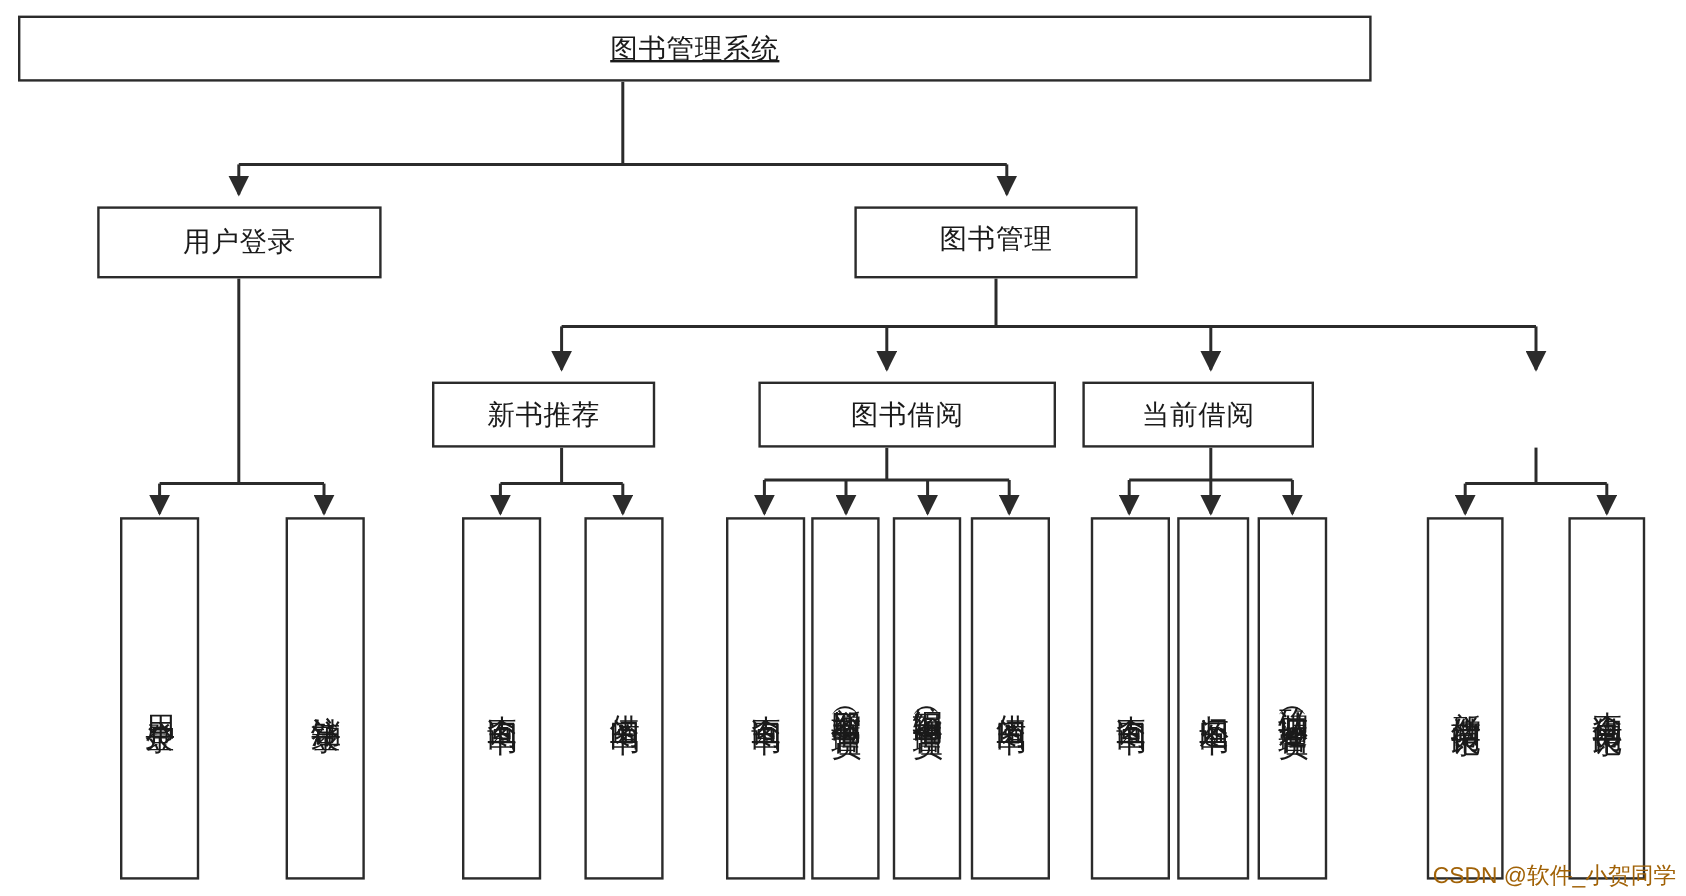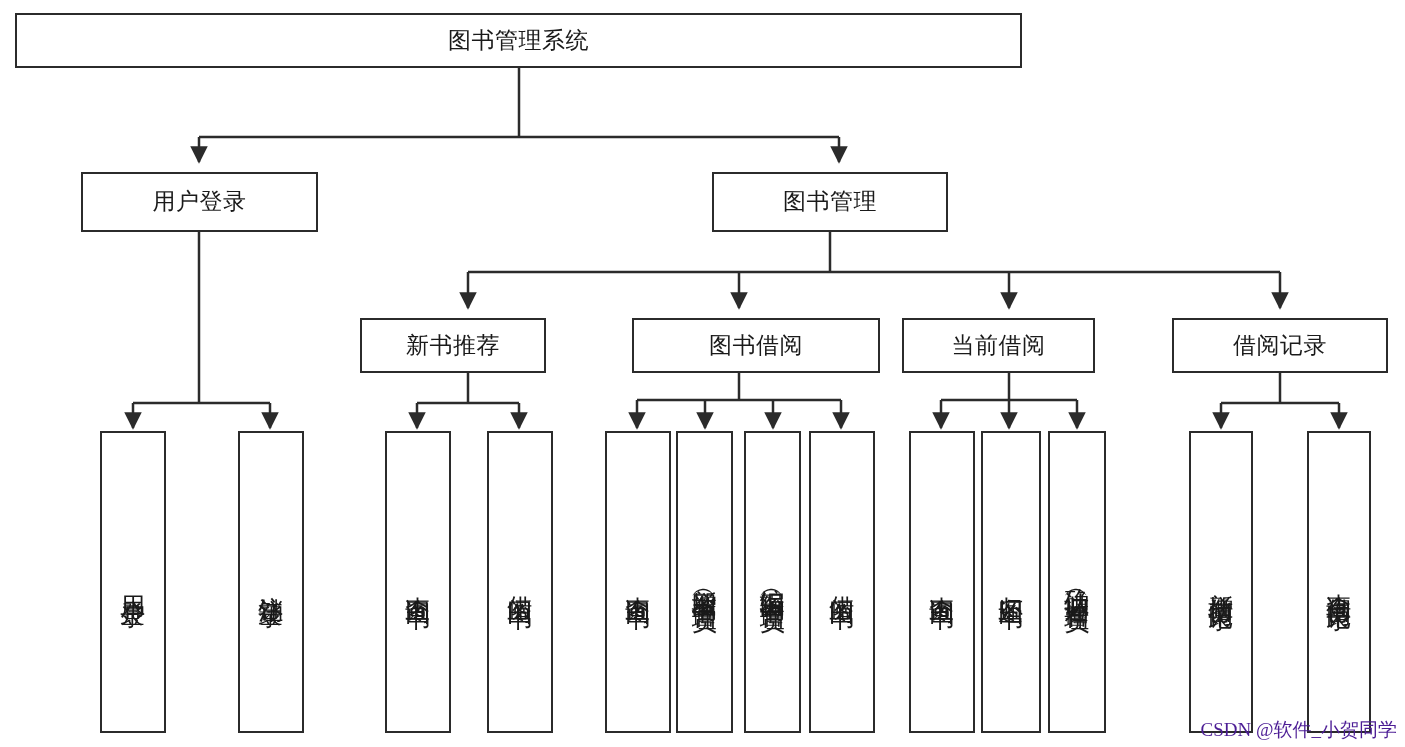--- a/index.html
+++ b/index.html
@@ -62,23 +62,23 @@
     font-size: 25px;
     line-height: 1.05;
     letter-spacing: 3px;
     white-space: nowrap;
   }
   #watermark {
     position: absolute;
     right: 8px;
     bottom: 4px;
     font-size: 19px;
-    color: #4c1d95;
+    color: #a16207;
     white-space: nowrap;
-    font-family: Liberation Serif, serif;
+    font-family: Liberation Sans, sans-serif;
   }
 </style>
 </head>
 <body>
 
 <div id="diagram-root">
 
   <svg id="edges-layer" viewBox="0 0 1405 747" xmlns="http://www.w3.org/2000/svg">
     <defs>
       <marker id="arrow" viewBox="0 0 10 10" refX="9" refY="5" markerWidth="7" markerHeight="7" orient="auto-start-reverse">
@@ -122,47 +122,44 @@
       <path d="M 1009 400 L 1009 428" marker-end="url(#arrow)"></path>
       <path d="M 1077 400 L 1077 428" marker-end="url(#arrow)"></path>
 
       <path d="M 1280 373 L 1280 403"></path>
       <path d="M 1221 403 L 1339 403"></path>
       <path d="M 1221 403 L 1221 428" marker-end="url(#arrow)"></path>
       <path d="M 1339 403 L 1339 428" marker-end="url(#arrow)"></path>
     </g>
   </svg>
 
-  <div class="node horiz root" style="left:15px; top:13px; width:1007px; height:55px;">
+  <div class="node horiz root" style="left:15px; top:13px; width:1128px; height:55px;text-decoration:underline;">
     <span class="node-label">图书管理系统</span>
   </div>
 
   <div class="node horiz" style="left:81px; top:172px; width:237px; height:60px;">
     <span class="node-label">用户登录</span>
   </div>
 
-  <div class="node horiz" style="left:712px; top:172px; width:236px; height:60px;">
+  <div class="node horiz" style="left:712px; top:172px; width:236px; height:60px;font-family:Liberation Mono, monospace;">
     <span class="node-label">图书管理</span>
   </div>
 
   <div class="node horiz" style="left:360px; top:318px; width:186px; height:55px;">
     <span class="node-label">新书推荐</span>
   </div>
 
   <div class="node horiz" style="left:632px; top:318px; width:248px; height:55px;">
     <span class="node-label">图书借阅</span>
   </div>
 
   <div class="node horiz" style="left:902px; top:318px; width:193px; height:55px;">
     <span class="node-label">当前借阅</span>
   </div>
 
-  <div class="node horiz" style="left:1172px; top:318px; width:216px; height:55px;">
-    <span class="node-label">借阅记录</span>
-  </div>
 
   <div class="node vert" style="left:100px; top:431px; width:66px; height:302px;">
     <span class="node-label">用户登录</span>
   </div>
 
   <div class="node vert" style="left:238px; top:431px; width:66px; height:302px;">
     <span class="node-label">注销登录</span>
   </div>
 
   <div class="node vert" style="left:385px; top:431px; width:66px; height:302px;">

